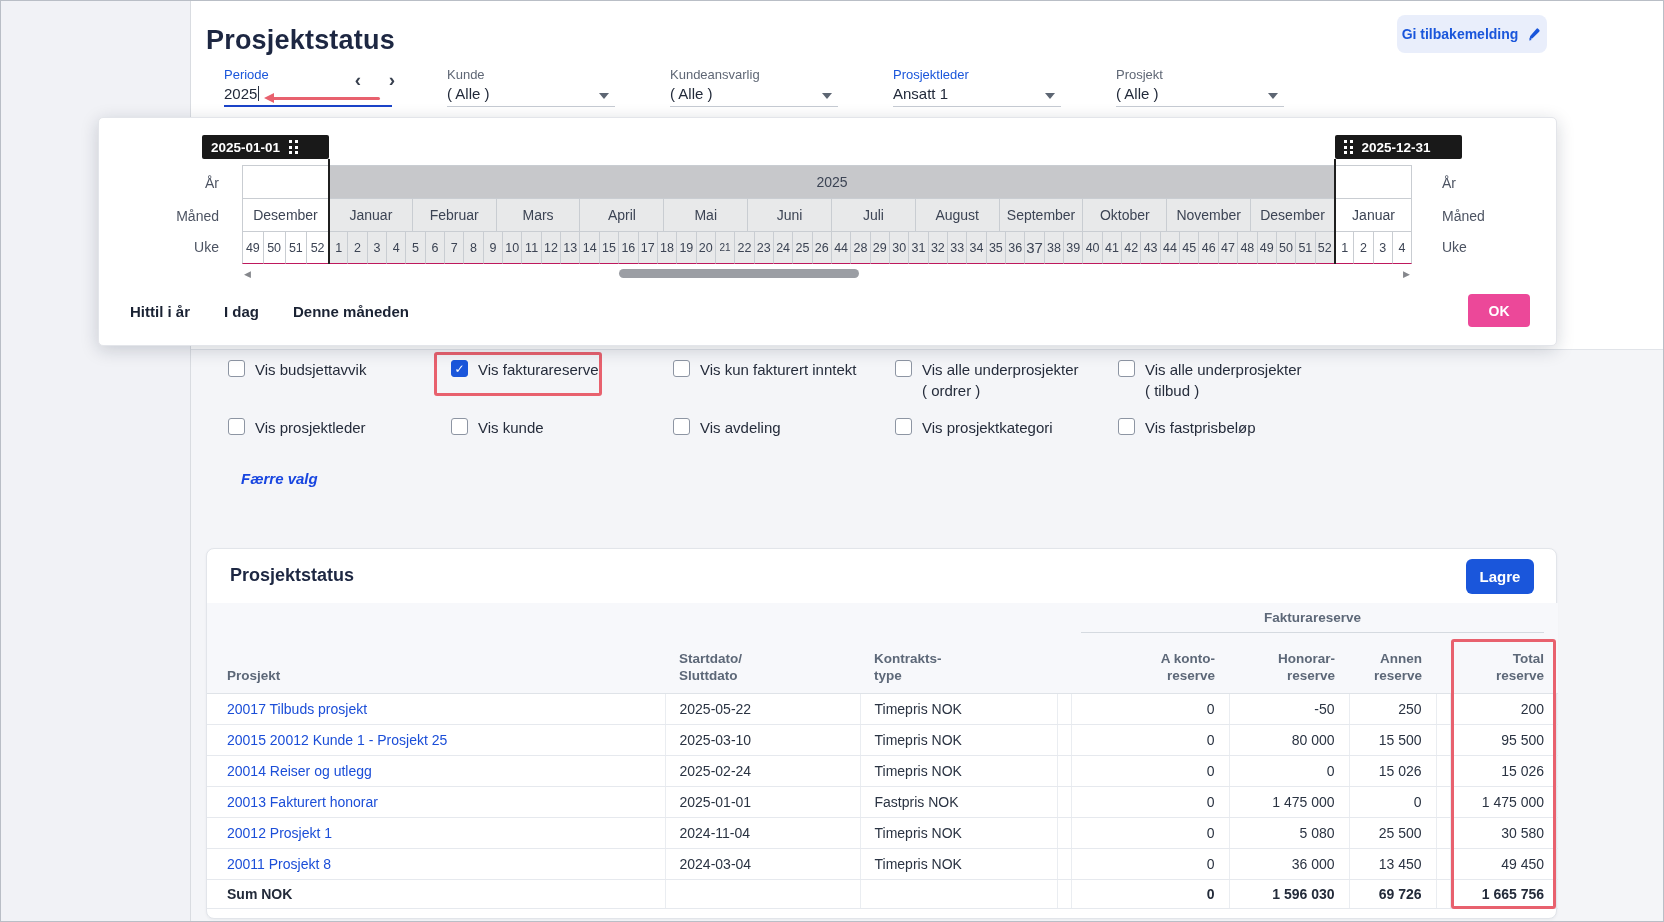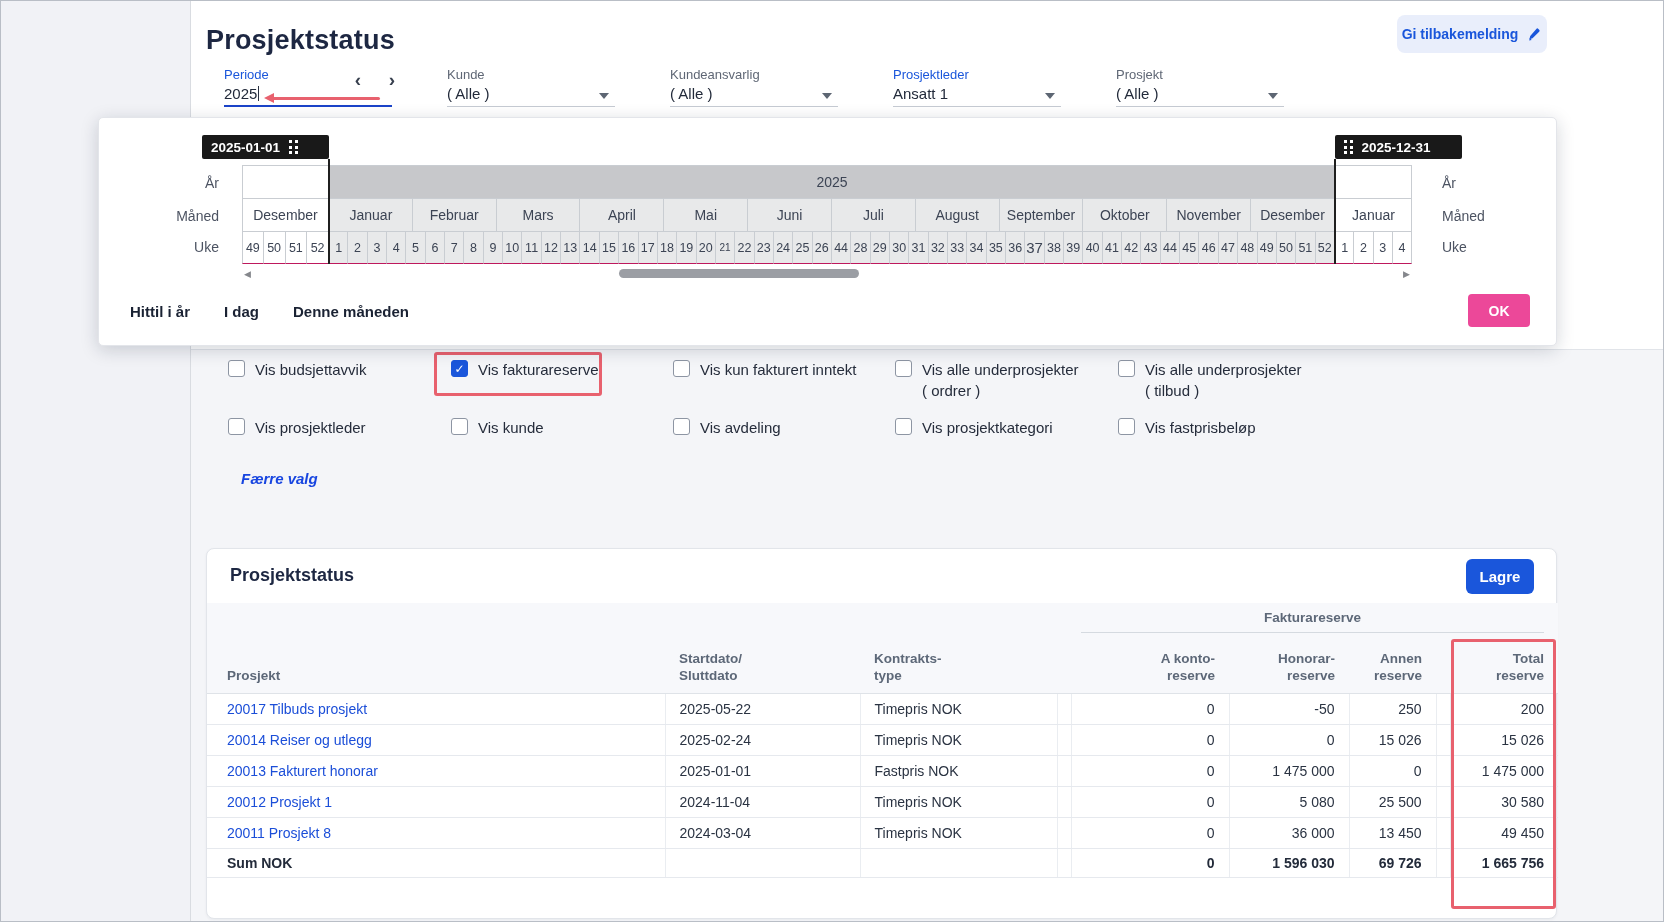--- a/index.html
+++ b/index.html
@@ -281,20 +281,31 @@
             <tr>
               <td><a class="prj">20017 Tilbuds prosjekt</a></td>
               <td>2025-05-22</td>
               <td>Timepris NOK</td>
               <td class="spacer"></td>
               <td class="num">0</td>
               <td class="num">-50</td>
               <td class="num">250</td>
               <td class="spacer"></td>
               <td class="num">200</td>
+            </tr>
+            <tr>
+              <td><a class="prj">20015 20012 Kunde 1 - Prosjekt 25</a></td>
+              <td>2025-03-10</td>
+              <td>Timepris NOK</td>
+              <td class="spacer"></td>
+              <td class="num">0</td>
+              <td class="num">80 000</td>
+              <td class="num">15 500</td>
+              <td class="spacer"></td>
+              <td class="num">95 500</td>
             </tr>
             <tr>
               <td><a class="prj">20014 Reiser og utlegg</a></td>
               <td>2025-02-24</td>
               <td>Timepris NOK</td>
               <td class="spacer"></td>
               <td class="num">0</td>
               <td class="num">0</td>
               <td class="num">15 026</td>
               <td class="spacer"></td>

